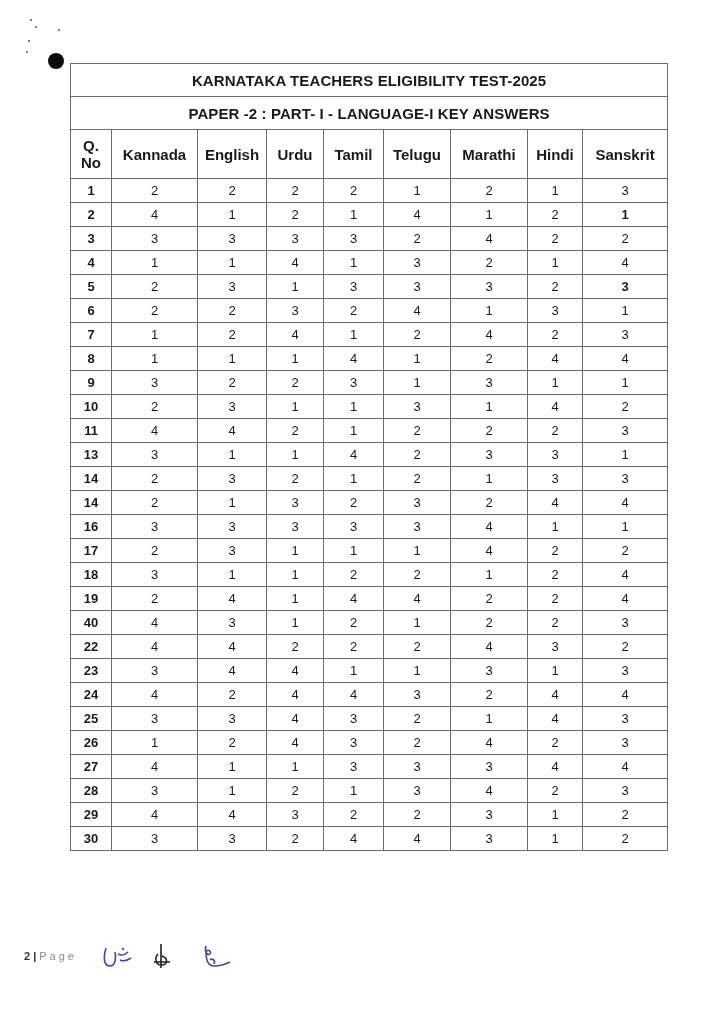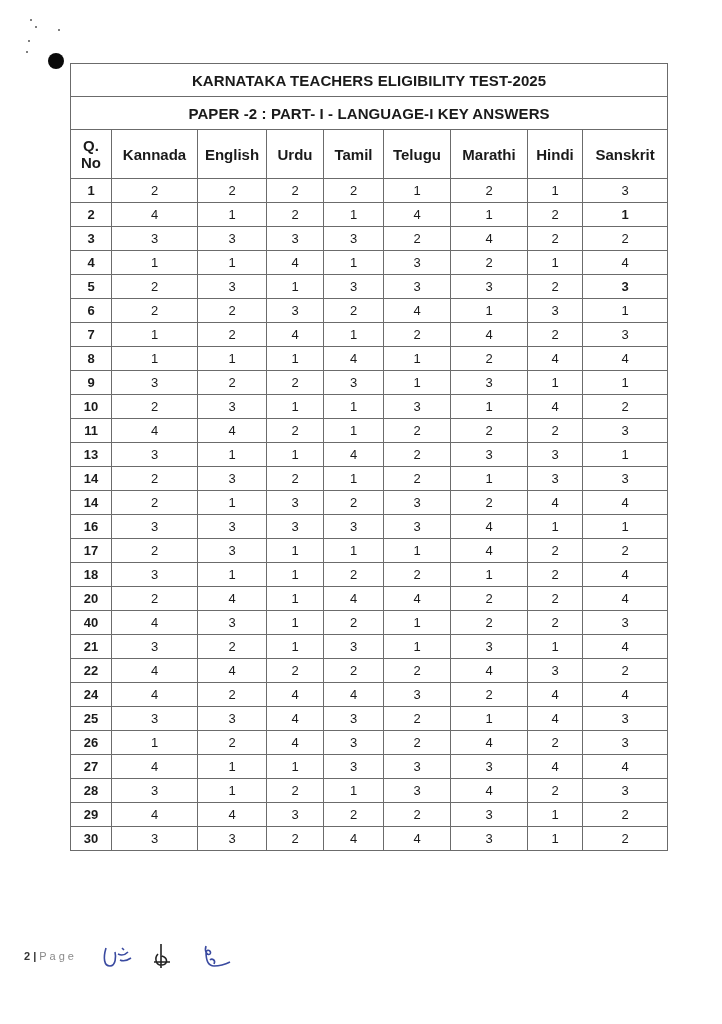--- a/index.html
+++ b/index.html
@@ -247,21 +247,21 @@
           <td>3</td>
           <td>1</td>
           <td>1</td>
           <td>2</td>
           <td>2</td>
           <td>1</td>
           <td>2</td>
           <td>4</td>
         </tr>
         <tr class="data-row">
-          <td class="qno">20</td>
+          <td class="qno">19</td>
           <td>2</td>
           <td>4</td>
           <td>1</td>
           <td>4</td>
           <td>4</td>
           <td>2</td>
           <td>2</td>
           <td>4</td>
         </tr>
         <tr class="data-row">
@@ -269,40 +269,40 @@
           <td>4</td>
           <td>3</td>
           <td>1</td>
           <td>2</td>
           <td>1</td>
           <td>2</td>
           <td>2</td>
           <td>3</td>
         </tr>
         <tr class="data-row">
-          <td class="qno">21</td>
-          <td>3</td>
-          <td>2</td>
-          <td>1</td>
-          <td>3</td>
-          <td>1</td>
-          <td>3</td>
-          <td>1</td>
-          <td>4</td>
-        </tr>
-        <tr class="data-row">
           <td class="qno">22</td>
           <td>4</td>
           <td>4</td>
           <td>2</td>
           <td>2</td>
           <td>2</td>
           <td>4</td>
           <td>3</td>
           <td>2</td>
+        </tr>
+        <tr class="data-row">
+          <td class="qno">23</td>
+          <td>3</td>
+          <td>4</td>
+          <td>4</td>
+          <td>1</td>
+          <td>1</td>
+          <td>3</td>
+          <td>1</td>
+          <td>3</td>
         </tr>
         <tr class="data-row">
           <td class="qno">24</td>
           <td>4</td>
           <td>2</td>
           <td>4</td>
           <td>4</td>
           <td>3</td>
           <td>2</td>
           <td>4</td>

